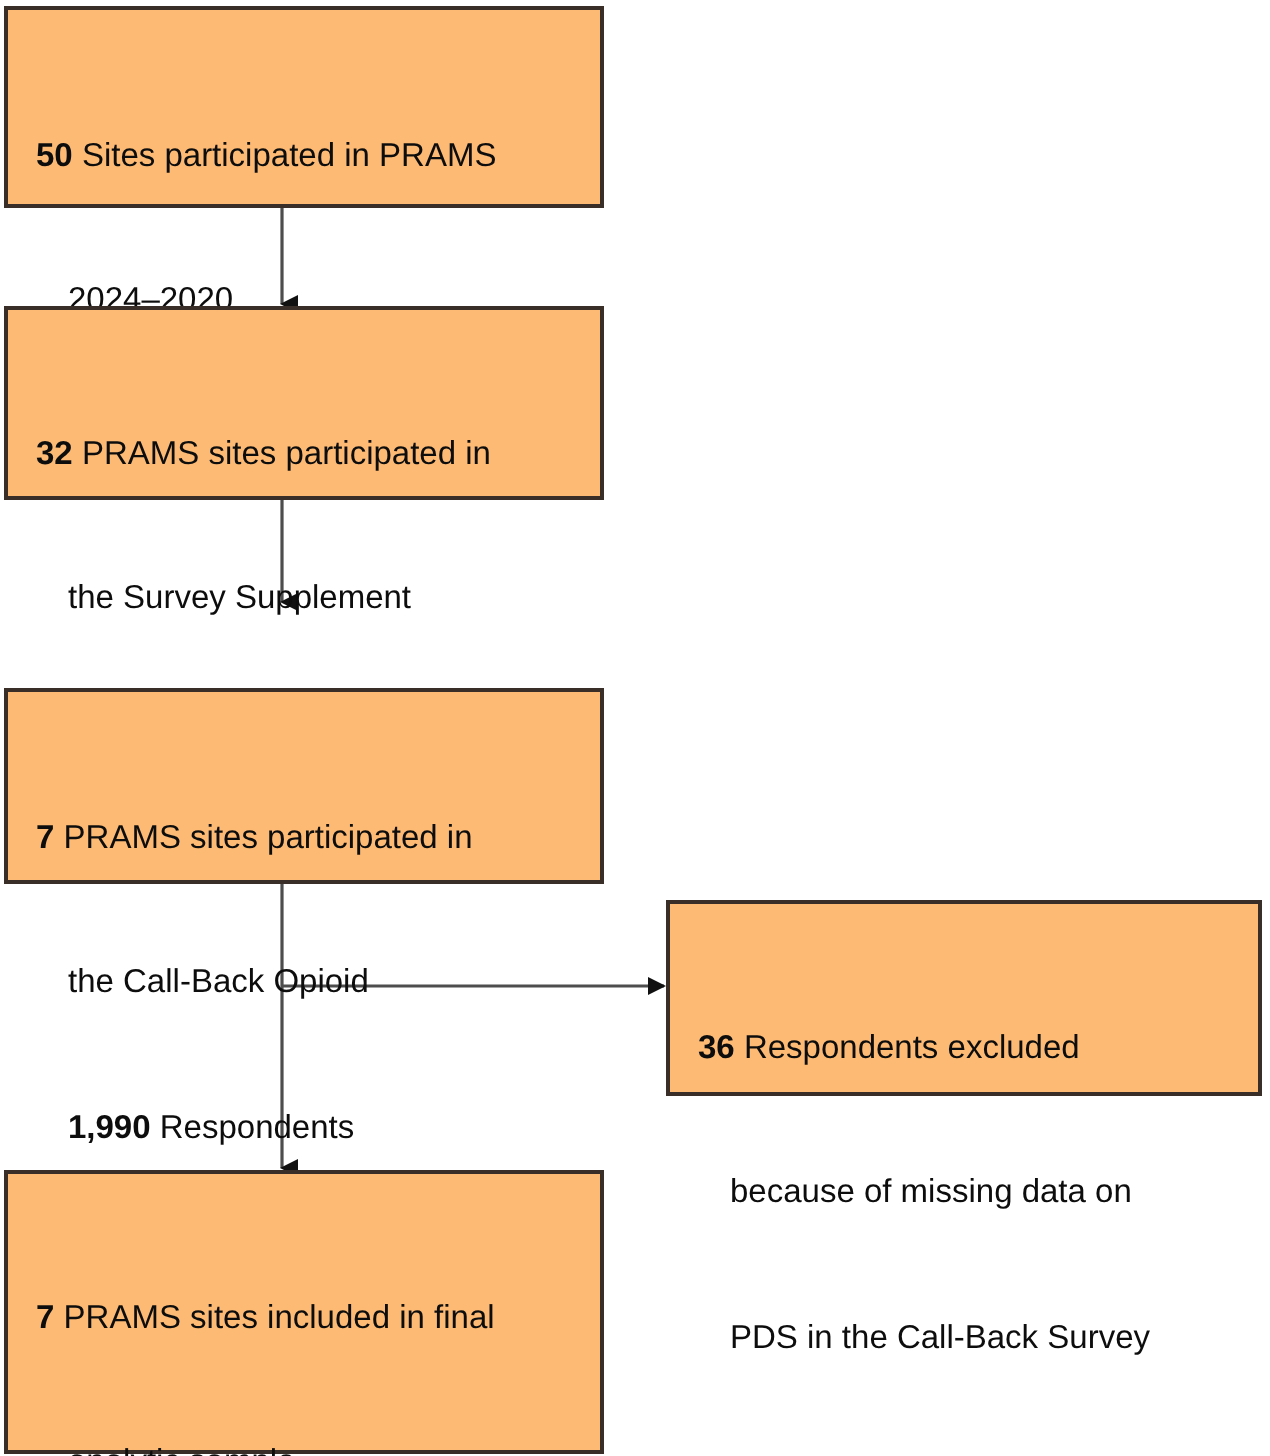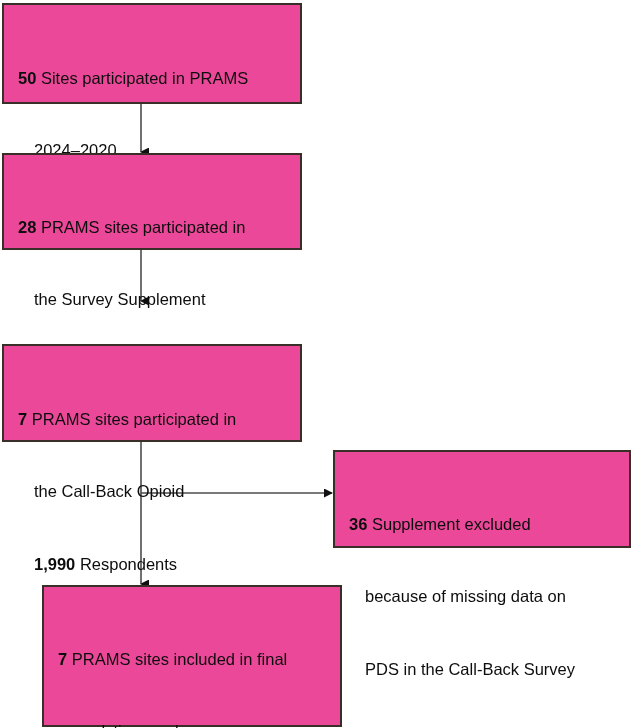--- a/index.html
+++ b/index.html
@@ -30,21 +30,21 @@
     left: 0;
     top: 0;
     width: 635px;
     height: 728px;
     z-index: 1;
   }
 
   .flow-box {
     position: absolute;
     box-sizing: border-box;
-    background: #ec4899;
+    background: #fdba74;
     border: 2px solid #3a2e28;
     z-index: 2;
   }
 
   .box-text {
     margin: 0;
     padding: 0;
     font-size: 16.5px;
     line-height: 1.47;
     color: #0d0d0d;
@@ -59,21 +59,21 @@
 
   .bold {
     font-weight: bold;
   }
 
   
   #box-participated   { left: 2px;   top: 3px;   width: 300px; height: 101px; }
   #box-opioid         { left: 2px;   top: 153px; width: 300px; height: 97px; }
   #box-callback       { left: 2px;   top: 302px; width: 300px; height: 98px; margin-top: 42px; }
   #box-excluded       { left: 333px; top: 450px; width: 298px; height: 98px; }
-  #box-final          { left: 2px;   top: 585px; width: 300px; height: 142px; margin-left: 40px; }
+  #box-final          { left: 2px;   top: 585px; width: 300px; height: 142px; }
 
   #box-participated .box-text { padding: 12px 10px 0 14px; }
   #box-opioid       .box-text { padding: 11px 10px 0 14px; }
   #box-callback     .box-text { padding: 12px 10px 0 14px; }
   #box-excluded     .box-text { padding: 11px 10px 0 14px; }
   #box-final        .box-text { padding: 11px 10px 0 14px; }
 
   .ind1 { padding-left: 16px; }
 </style>
 </head>
@@ -103,37 +103,37 @@
   <div class="flow-box" id="box-participated">
     <p class="box-text">
       <span class="line"><span class="bold">50</span><span> Sites participated in PRAMS</span></span>
       <span class="line ind1"><span class="bold"></span><span>2024–2020</span></span>
       <span class="line ind1"><span class="bold">47,113</span><span> Respondents</span></span>
     </p>
   </div>
 
   <div class="flow-box" id="box-opioid">
     <p class="box-text">
-      <span class="line"><span class="bold">28</span><span> PRAMS sites participated in</span></span>
+      <span class="line"><span class="bold">32</span><span> PRAMS sites participated in</span></span>
       <span class="line ind1"><span class="bold"></span><span>the Survey Supplement</span></span>
       <span class="line ind1"><span class="bold">32,167</span><span> Respondents</span></span>
     </p>
   </div>
 
   <div class="flow-box" id="box-callback">
     <p class="box-text">
       <span class="line"><span class="bold">7</span><span> PRAMS sites participated in</span></span>
       <span class="line ind1"><span class="bold"></span><span>the Call-Back Opioid</span></span>
       <span class="line ind1"><span class="bold">1,990</span><span> Respondents</span></span>
     </p>
   </div>
 
   <div class="flow-box" id="box-excluded">
     <p class="box-text">
-      <span class="line"><span class="bold">36</span><span> Supplement excluded</span></span>
+      <span class="line"><span class="bold">36</span><span> Respondents excluded</span></span>
       <span class="line ind1"><span class="bold"></span><span>because of missing data on</span></span>
       <span class="line ind1"><span class="bold"></span><span>PDS in the Call-Back Survey</span></span>
     </p>
   </div>
 
   <div class="flow-box" id="box-final">
     <p class="box-text">
       <span class="line"><span class="bold">7</span><span> PRAMS sites included in final</span></span>
       <span class="line ind1"><span class="bold"></span><span>analytic sample</span></span>
       

